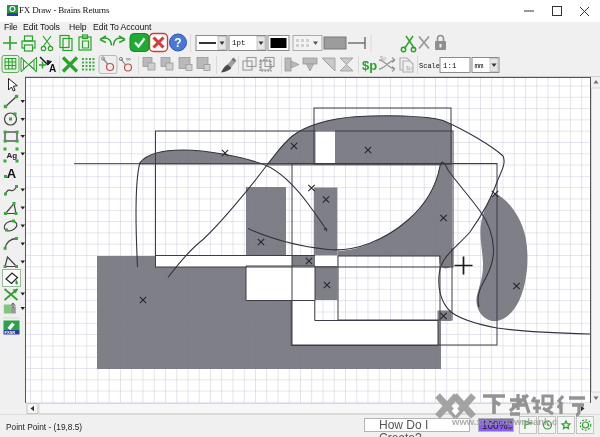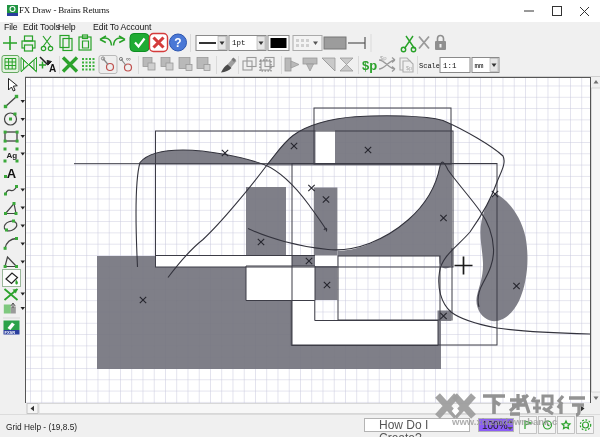--- a/index.html
+++ b/index.html
@@ -21,21 +21,21 @@
   <line x1="9" y1="11" x2="19" y2="11" stroke="#333" stroke-width="1"></line>
   <rect x="37.5" y="6.5" width="9" height="9" fill="none" stroke="#333" stroke-width="1"></rect>
   <path d="M65,7 L74,16 M74,7 L65,16" stroke="#333" stroke-width="1"></path>
 </svg>
 
 <div class="abs" style="left:0;top:22px;width:600px;height:11px;background:#f0f0f0;"></div>
 <div class="abs" style="left:0;top:21.5px;width:495px;height:12px;font-size:8.7px;letter-spacing:-0.1px;color:#141414;">
   <span class="abs" style="left:4px;">File</span>
   <span class="abs" style="left:23px;">Edit</span>
   <span class="abs" style="left:40px;">Tools</span>
-  <span class="abs" style="left:58px;">Help</span>
+  <span class="abs" style="left:69px;">Help</span>
   <span class="abs" style="left:93px;">Edit To Account</span>
 </div>
 
 <div class="abs" style="left:0;top:33px;width:600px;height:21px;background:#f0f0f0;"></div>
 <svg class="abs" style="left:0;top:32px;" width="600" height="22" viewBox="0 0 600 22">
   <g stroke="#28a228" stroke-width="1.6" fill="none">
     <path d="M3,11 L17,11 M10,4 L10,18"></path>
   </g>
   <g stroke="#28a228" stroke-width="1.2" fill="none">
     <rect x="22" y="9" width="13" height="7"></rect>
@@ -400,21 +400,21 @@
 <svg class="abs" style="left:25px;top:403px;" width="575px" height="11" viewBox="0 0 575 11">
   <rect x="0" y="0" width="575" height="11" fill="#f0f0f0"></rect>
   <rect x="2" y="0.5" width="11" height="10" fill="#f5f5f5" stroke="#b9b9b9" stroke-width="0.8"></rect>
   <path d="M9,2.8 l-3.5,2.7 3.5,2.7 z" fill="#333"></path>
   <rect x="14" y="0.5" width="540" height="10" fill="#f7f7f7" stroke="#cccccc" stroke-width="0.7"></rect>
   <path d="M556,2.8 l3.5,2.7 -3.5,2.7 z" fill="#333"></path>
   <rect x="564" y="0" width="11" height="11" fill="#f0f0f0"></rect>
 </svg>
 
 <div class="abs" style="left:0;top:414px;width:600px;height:23px;background:#f0f0f0;border-top:1px solid #dcdcdc;"></div>
-<div class="abs" style="left:6px;top:422px;font-size:8.3px;color:#222;">Grid Help - (19,8.5)</div>
+<div class="abs" style="left:6px;top:422px;font-size:8.3px;color:#222;">Point Point - (19,8.5)</div>
 <div class="abs" style="left:364px;top:418px;width:106px;height:14px;background:#fff;border:1px solid #b4b4b4;font-size:12px;color:#555;line-height:13px;padding-left:14px;box-sizing:border-box;">How Do I Create?</div>
 <div class="abs" style="left:478px;top:418px;width:36px;height:14px;background:#8b5cf6;border:1px solid #b4b4b4;font-size:10px;color:#222;line-height:13px;padding-left:3px;box-sizing:border-box;">100%</div>
 <svg class="abs" style="left:505px;top:418px;" width="10" height="14" viewBox="0 0 10 14">
   <path d="M2,5 l3,-3 3,3 z M2,9 l3,3 3,-3 z" fill="#555"></path>
 </svg>
 <svg class="abs" style="left:519px;top:416px;" width="81" height="19" viewBox="0 0 81 19">
   <g fill="none" stroke="#b9b9b9" stroke-width="0.8">
     <rect x="0.5" y="0.5" width="17" height="17" fill="#f5f5f5"></rect>
     <rect x="19.5" y="0.5" width="17" height="17" fill="#f5f5f5"></rect>
     <rect x="38.5" y="0.5" width="17" height="17" fill="#f5f5f5"></rect>

